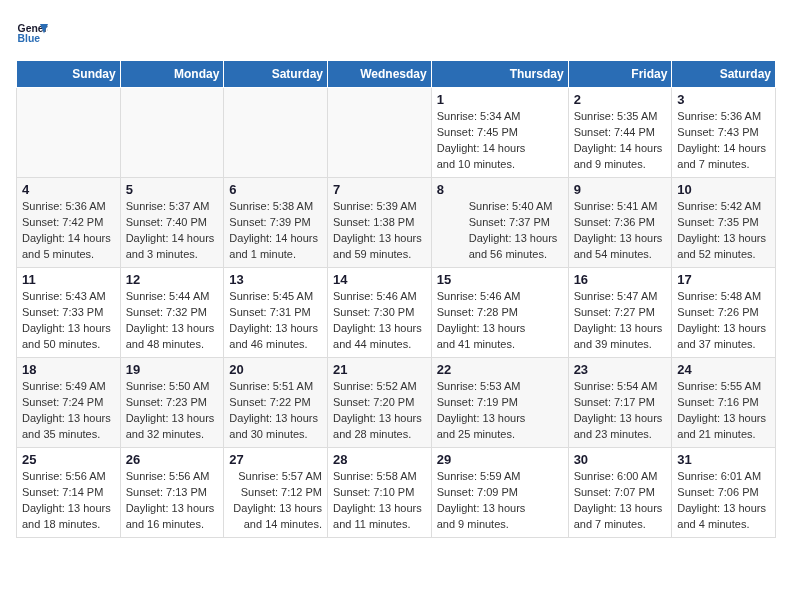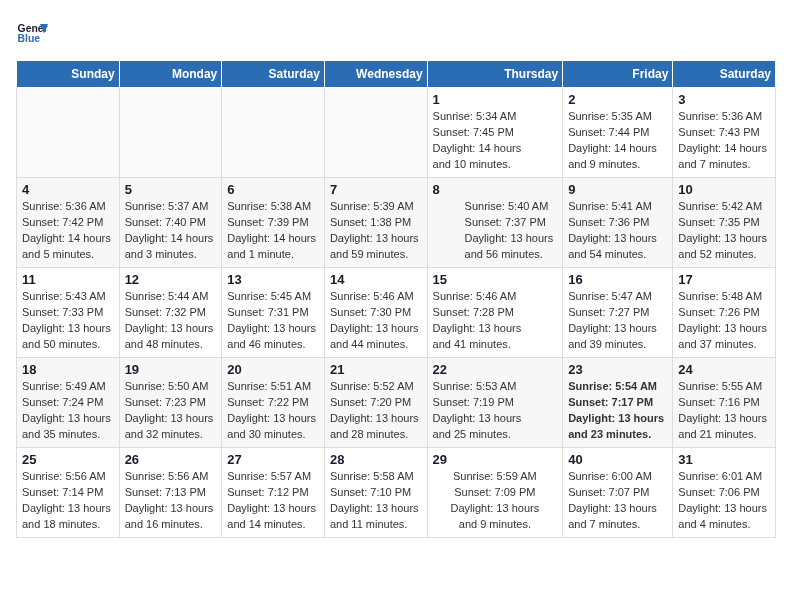--- a/index.html
+++ b/index.html
@@ -268,21 +268,21 @@
         </td>
         <td>
           <span class="day-number">22</span>
           <div class="day-info" style="white-space: pre-line;">Sunrise: 5:53 AM
 Sunset: 7:19 PM
 Daylight: 13 hours
 and 25 minutes.</div>
         </td>
         <td>
           <span class="day-number">23</span>
-          <div class="day-info" style="white-space: pre-line; font-weight: bold;">Sunrise: 5:54 AM
+          <div class="day-info" style="white-space: pre-line;">Sunrise: 5:54 AM
 Sunset: 7:17 PM
 Daylight: 13 hours
 and 23 minutes.</div>
         </td>
         <td>
           <span class="day-number">24</span>
           <div class="day-info" style="white-space: pre-line;">Sunrise: 5:55 AM
 Sunset: 7:16 PM
 Daylight: 13 hours
 and 21 minutes.</div>
@@ -298,41 +298,41 @@
         </td>
         <td>
           <span class="day-number">26</span>
           <div class="day-info" style="white-space: pre-line;">Sunrise: 5:56 AM
 Sunset: 7:13 PM
 Daylight: 13 hours
 and 16 minutes.</div>
         </td>
         <td>
           <span class="day-number">27</span>
-          <div class="day-info" style="white-space: pre-line;">Sunrise: 5:57 AM
+          <div class="day-info" style="white-space: pre-line; text-align: right;">Sunrise: 5:57 AM
 Sunset: 7:12 PM
 Daylight: 13 hours
 and 14 minutes.</div>
         </td>
         <td>
           <span class="day-number">28</span>
           <div class="day-info" style="white-space: pre-line;">Sunrise: 5:58 AM
 Sunset: 7:10 PM
 Daylight: 13 hours
 and 11 minutes.</div>
         </td>
         <td>
           <span class="day-number">29</span>
-          <div class="day-info" style="white-space: pre-line; text-align: center;">Sunrise: 5:59 AM
+          <div class="day-info" style="white-space: pre-line;">Sunrise: 5:59 AM
 Sunset: 7:09 PM
 Daylight: 13 hours
 and 9 minutes.</div>
         </td>
         <td>
-          <span class="day-number">40</span>
+          <span class="day-number">30</span>
           <div class="day-info" style="white-space: pre-line;">Sunrise: 6:00 AM
 Sunset: 7:07 PM
 Daylight: 13 hours
 and 7 minutes.</div>
         </td>
         <td>
           <span class="day-number">31</span>
           <div class="day-info" style="white-space: pre-line;">Sunrise: 6:01 AM
 Sunset: 7:06 PM
 Daylight: 13 hours

